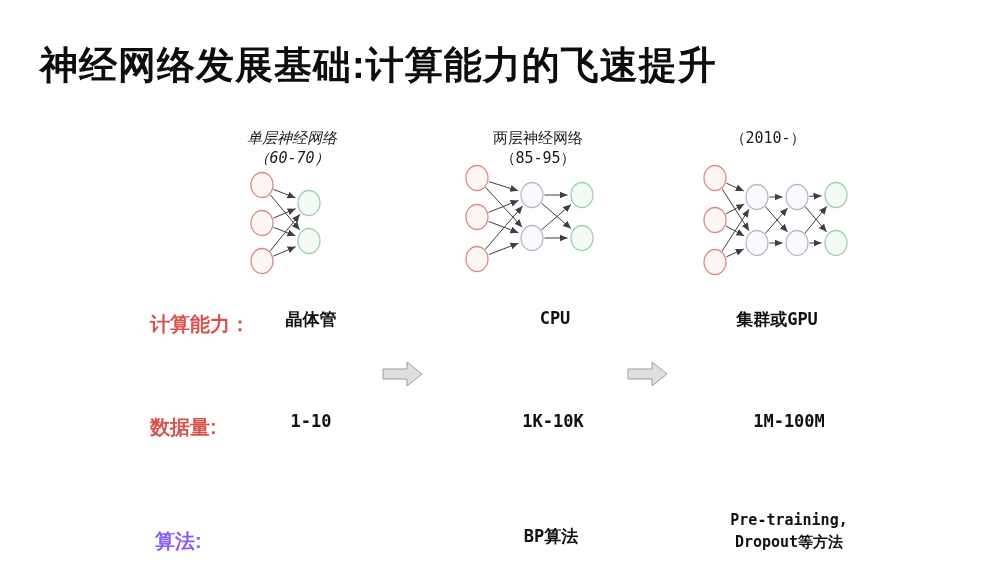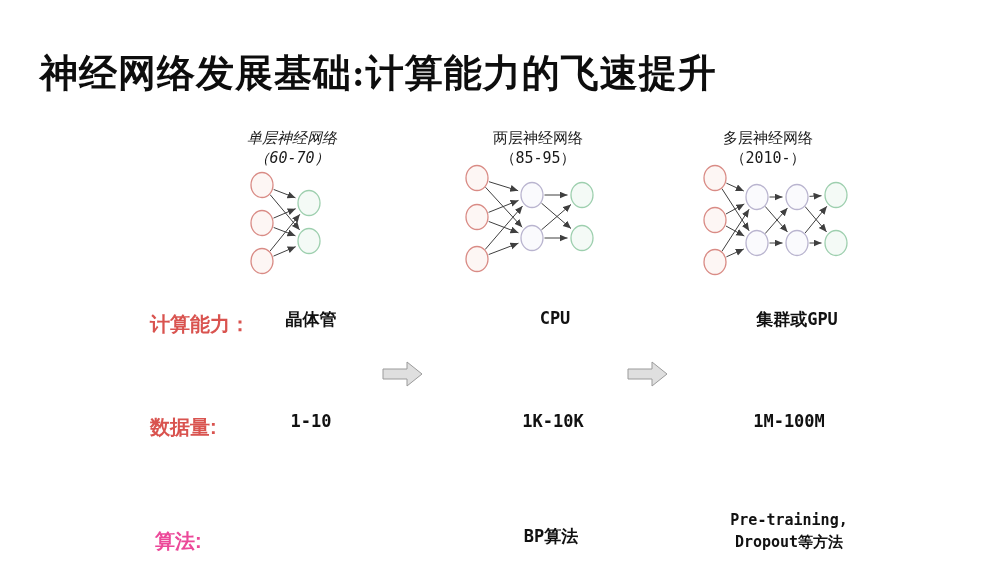--- a/index.html
+++ b/index.html
@@ -3,22 +3,22 @@
 <meta charset="utf-8">
 <style>
   html,body{margin:0;padding:0;}
   body{
     width:1000px;height:563px;position:relative;background:#ffffff;
     font-family:"Liberation Sans","DejaVu Sans",sans-serif;
     overflow:hidden;
   }
   .abs{position:absolute;}
   .title{
-    left:40px;top:48px;font-size:38px;font-weight:bold;color:#0d0d0d;
-    letter-spacing:1px;white-space:nowrap;font-family:Liberation Serif, serif;
+    left:40px;top:40px;font-size:38px;font-weight:bold;color:#0d0d0d;
+    letter-spacing:1px;white-space:nowrap;
   }
   .col-block{width:260px;text-align:center;color:#1a1a1a;}
   .col-name{font-size:15px;line-height:20px;}
   .col-period{font-size:15px;line-height:20px;font-family:"DejaVu Sans Mono","Liberation Mono",monospace;}
   .row-label{
     font-size:20px;font-weight:bold;white-space:nowrap;
   }
   .cell{
     width:260px;text-align:center;color:#111;font-weight:600;font-size:17px;
     font-family:"DejaVu Sans Mono","Liberation Mono",monospace;white-space:nowrap;padding-left:19px;
@@ -100,31 +100,30 @@
 
 <div class="abs col-block" style="left:162px;top:128px;font-style:italic;">
   <div class="col-name">单层神经网络</div>
   <div class="col-period">（60-70）</div>
 </div>
 <div class="abs col-block" style="left:408px;top:128px;">
   <div class="col-name">两层神经网络</div>
   <div class="col-period">（85-95）</div>
 </div>
 <div class="abs col-block" style="left:638px;top:128px;">
-  <div class="col-name">多层神经网络</div>
   <div class="col-period">（2010-）</div>
 </div>
 
 <div class="abs row-label" style="left: 150px; top: 311px; color: rgb(217, 83, 79);">计算能力：</div>
 <div class="abs cell" style="left:162px;top:308px;">晶体管</div>
 <div class="abs cell" style="left:406px;top:308px;">CPU</div>
-<div class="abs cell" style="left:648px;top:308px;">集群或GPU</div>
+<div class="abs cell" style="left:628px;top:308px;">集群或GPU</div>
 
 <div class="abs row-label" style="left: 150px; top: 414px; color: rgb(217, 83, 79);">数据量:</div>
 <div class="abs cell" style="left:162px;top:411px;">1-10</div>
 <div class="abs cell" style="left:404px;top:411px;">1K-10K</div>
 <div class="abs cell" style="left:640px;top:411px;">1M-100M</div>
 
-<div class="abs row-label" style="left: 155px; top: 528px; color: #ec4899;">算法:</div>
+<div class="abs row-label" style="left: 155px; top: 528px; color: #8b5cf6;">算法:</div>
 <div class="abs cell" style="left:170px;top:525px;margin-top:42px;">学习算法</div>
 <div class="abs cell" style="left:402px;top:525px;">BP算法</div>
 <div class="abs cell cell-small" style="left:640px;top:511px;">Pre-training,</div>
 <div class="abs cell cell-small" style="left:640px;top:533px;">Dropout等方法</div>
 
 </body></html>

